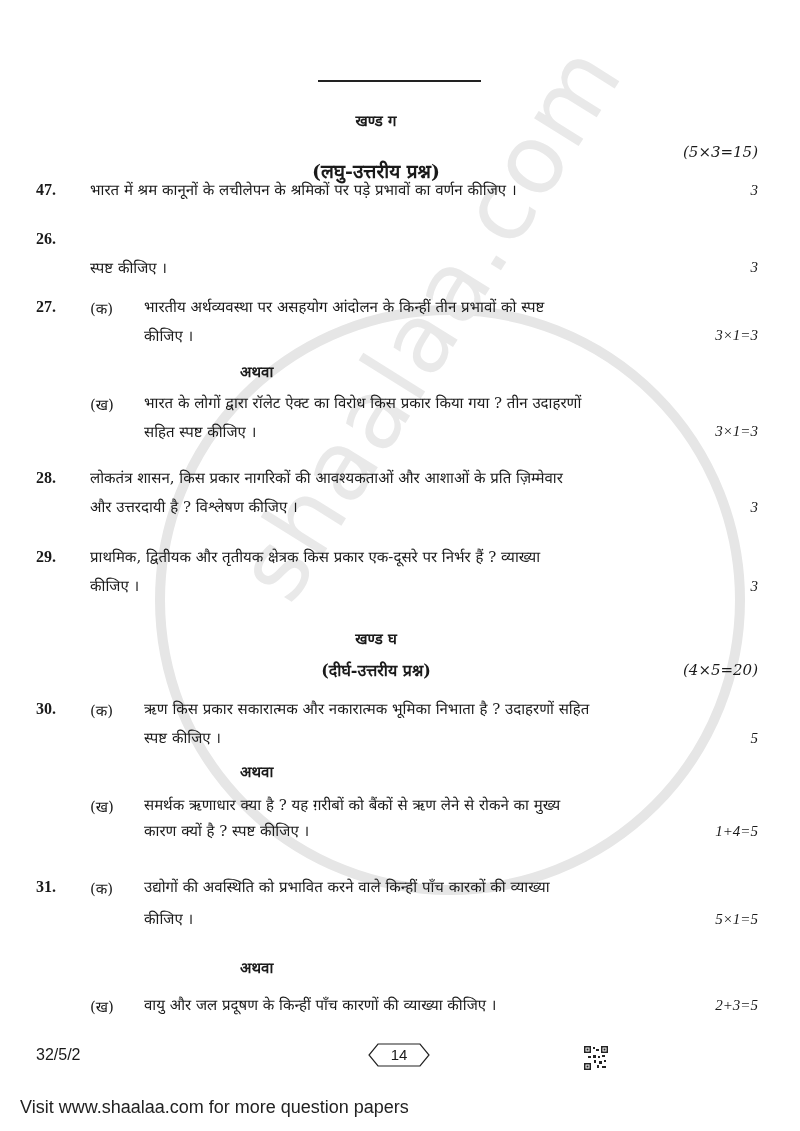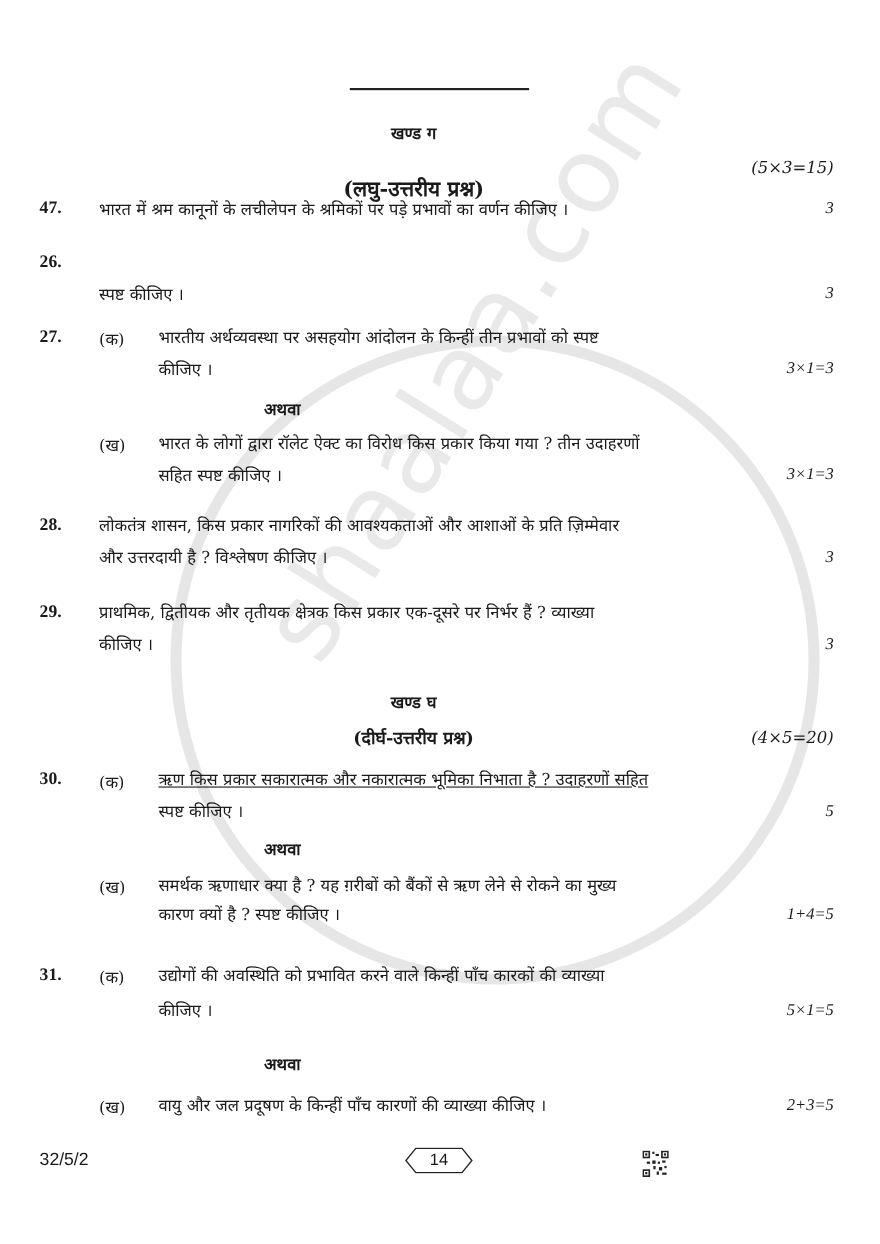--- a/index.html
+++ b/index.html
@@ -66,21 +66,21 @@
   <div class="line" style="left:90px; top:548px;">प्राथमिक, द्वितीयक और तृतीयक क्षेत्रक किस प्रकार एक-दूसरे पर निर्भर हैं ? व्याख्या</div>
   <div class="line" style="left:90px; top:577px;">कीजिए ।</div>
   <div class="m" style="top:578px;">3</div>
 
   <div class="center" style="top:628px;">खण्ड घ</div>
   <div class="center" style="top:659px; font-size:16px;">(दीर्घ-उत्तरीय प्रश्न)</div>
   <div class="marks-right" style="top:661px;">(4×5=20)</div>
 
   <div class="qnum" style="top:700px;">30.</div>
   <div class="opt" style="top:700px;">(क)</div>
-  <div class="line" style="left:144px; top:700px;text-decoration:underline;">ऋण किस प्रकार सकारात्मक और नकारात्मक भूमिका निभाता है ? उदाहरणों सहित</div>
+  <div class="line" style="left:144px; top:700px;">ऋण किस प्रकार सकारात्मक और नकारात्मक भूमिका निभाता है ? उदाहरणों सहित</div>
   <div class="line" style="left:144px; top:729px;">स्पष्ट कीजिए ।</div>
   <div class="m" style="top:730px;">5</div>
   <div class="athva" style="top:761px;">अथवा</div>
   <div class="opt" style="top:796px;">(ख)</div>
   <div class="line" style="left:144px; top:796px;">समर्थक ऋणाधार क्या है ? यह ग़रीबों को बैंकों से ऋण लेने से रोकने का मुख्य</div>
   <div class="line" style="left:144px; top:822px;">कारण क्यों है ? स्पष्ट कीजिए ।</div>
   <div class="m" style="top:823px;">1+4=5</div>
 
   <div class="qnum" style="top:878px;">31.</div>
   <div class="opt" style="top:878px;">(क)</div>
@@ -114,13 +114,14 @@
       <rect x="9" y="9" width="3" height="3" fill="#222"></rect>
     <rect x="14" y="10" width="2" height="2" fill="#222"></rect>
       <rect x="18" y="9" width="3" height="2" fill="#222"></rect>
       <rect x="10" y="14" width="2" height="3" fill="#222"></rect>
     <rect x="15" y="15" width="3" height="3" fill="#222"></rect>
       <rect x="20" y="14" width="2" height="2" fill="#222"></rect>
       <rect x="13" y="19" width="2" height="3" fill="#222"></rect>
     <rect x="18" y="20" width="4" height="2" fill="#222"></rect>
       <rect x="4" y="10" width="3" height="2" fill="#222"></rect>
   </svg>
+  <div class="visit">Visit www.shaalaa.com for more question papers</div>
 </div>
 
 </body></html>

